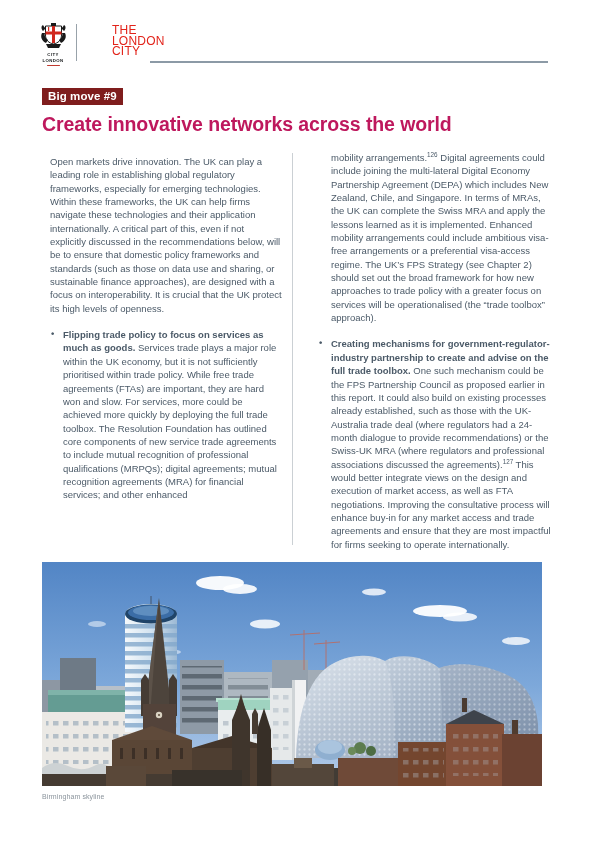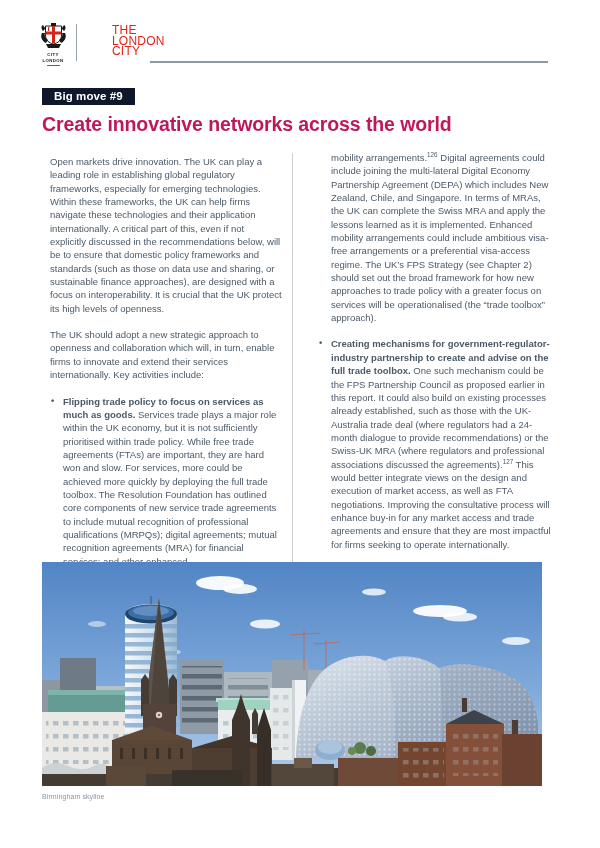--- a/index.html
+++ b/index.html
@@ -10,21 +10,21 @@
   
   .logo { position:absolute; left:37px; top:23px; display:flex; align-items:flex-start; }
   .crest { width:32px; display:flex; flex-direction:column; align-items:center; }
   .crest-caption { font-size:4.3px; font-weight:700; line-height:5px; color:#15181a; letter-spacing:.4px; text-align:center; margin-top:1px; }
   .motto-line { width:13px; height:1.5px; background:#c0392e; margin-top:1.5px; border-radius:1px; }
   .logo-sep { width:1px; height:37px; background:#98a2aa; margin:1px 8px 0 7px; }
   .wordmark { color:#e2231a; font-weight:400; font-size:12px; line-height:10.5px; letter-spacing:.2px; padding-top:2px;margin-left:27px; }
   .header-rule { position:absolute; left:150px; top:61px; width:398px; height:2px; background:#8c9aa6; }
 
   
-  .badge { position:absolute; left:42px; top:88px; background:#0f172a; color:#ffffff; font-size:11.5px; font-weight:700; padding:2px 12px 3px; letter-spacing:.1px; }
+  .badge { position:absolute; left:42px; top:88px; background:#7f1d1d; color:#ffffff; font-size:11.5px; font-weight:700; padding:2px 6px 3px; letter-spacing:.1px; }
   .title { position:absolute; left:42px; top:113px; font-size:19.5px; font-weight:700; color:#be185d; letter-spacing:-.1px; }
 
   
   .columns { position:absolute; left:50px; top:151px; width:503px; display:flex; font-size:9.5px; line-height:13.35px; color:#4b5a68; }
   .col-left { width:232px; }
   .col-sep { width:1px; background:#cbd0d4; margin:2px 0 6px 10px; }
   .col-right { width:234px; margin-left:25px; }
   p.para1 { margin:4px 0 13px; }
   p.para2 { margin:0 0 13px; }
   .bullet { position:relative; padding-left:13px; }
@@ -69,21 +69,20 @@
     </div>
   </div>
   <div class="header-rule"></div>
 
   <div class="badge">Big move #9</div>
   <h1 class="title">Create innovative networks across the world</h1>
 
   <div class="columns">
     <div class="col-left">
       <p class="para1">Open markets drive innovation. The UK can play a leading role in establishing global regulatory frameworks, especially for emerging technologies. Within these frameworks, the UK can help firms navigate these technologies and their application internationally. A critical part of this, even if not explicitly discussed in the recommendations below, will be to ensure that domestic policy frameworks and standards (such as those on data use and sharing, or sustainable finance approaches), are designed with a focus on interoperability. It is crucial that the UK protect its high levels of openness.</p>
-      <p class="para2">The UK should adopt a new strategic approach to openness and collaboration which will, in turn, enable firms to innovate and extend their services internationally. Key activities include:</p>
       <div class="bullet">
         <span class="lead">Flipping trade policy to focus on services as much as goods.</span><span> Services trade plays a major role within the UK economy, but it is not sufficiently prioritised within trade policy. While free trade agreements (FTAs) are important, they are hard won and slow. For services, more could be achieved more quickly by deploying the full trade toolbox. The Resolution Foundation has outlined core components of new service trade agreements to include mutual recognition of professional qualifications (MRPQs); digital agreements; mutual recognition agreements (MRA) for financial services; and other enhanced</span>
       </div>
     </div>
     <div class="col-sep"></div>
     <div class="col-right">
       <p class="cont">
         <span>mobility arrangements.</span><sup>126</sup><span> Digital agreements could include joining the multi-lateral Digital Economy Partnership Agreement (DEPA) which includes New Zealand, Chile, and Singapore. In terms of MRAs, the UK can complete the Swiss MRA and apply the lessons learned as it is implemented. Enhanced mobility arrangements could include ambitious visa-free arrangements or a preferential visa-access regime. The UK’s FPS Strategy (see Chapter 2) should set out the broad framework for how new approaches to trade policy with a greater focus on services will be operationalised (the “trade toolbox” approach).</span>
       </p>
       <div class="bullet">

